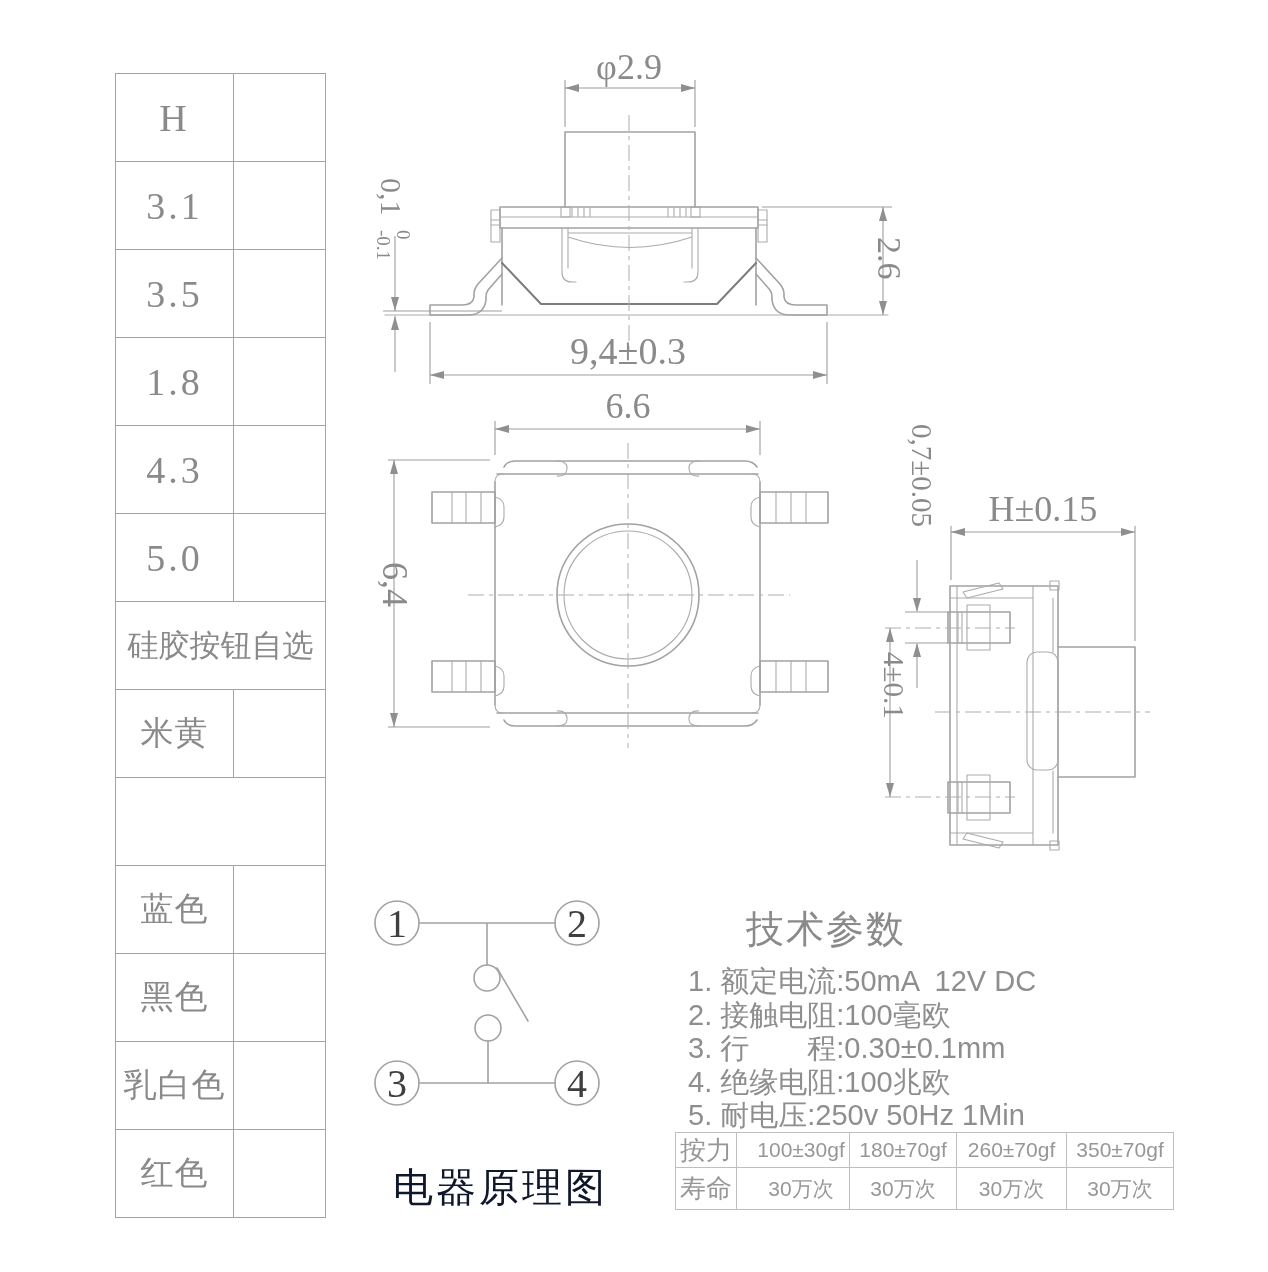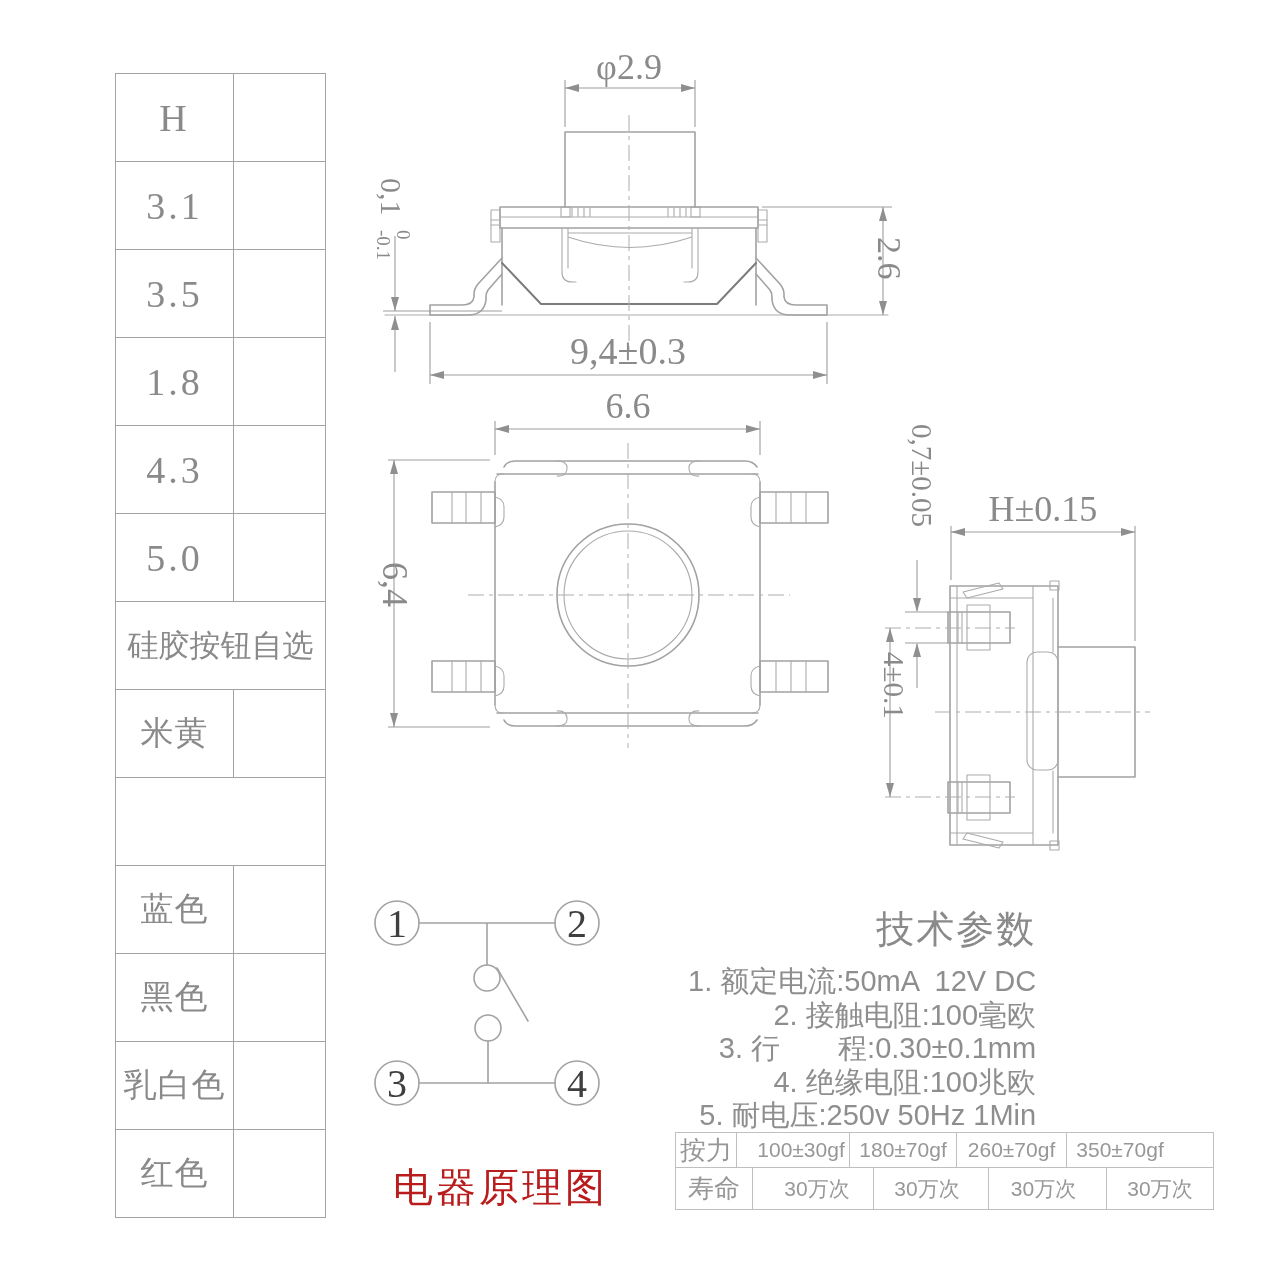--- a/index.html
+++ b/index.html
@@ -1,17 +1,17 @@
 <!DOCTYPE html>
 <html><head>
 <meta charset="utf-8">
 <style>
   html,body{margin:0;padding:0;background:#fff;}
   .canvas{position:relative;width:1268px;height:1272px;background:#ffffff;overflow:hidden;
-          font-family:"Liberation Sans",sans-serif;text-align:right;}
+          font-family:"Liberation Sans",sans-serif;}
   svg.draw{position:absolute;left:0;top:0;}
 
   
   .ol{fill:none;stroke:#a2a2a2;stroke-width:1.6;stroke-linejoin:round;stroke-linecap:round;}
   .ol2{fill:none;stroke:#ababab;stroke-width:1.1;stroke-linejoin:round;stroke-linecap:round;}
   .dk{fill:none;stroke:#7c7c7c;stroke-width:2;stroke-linejoin:round;stroke-linecap:round;}
   .dim{fill:none;stroke:#9d9d9d;stroke-width:1.1;}
   .cl{fill:none;stroke:#adadad;stroke-width:1;stroke-dasharray:16 5 4 5;}
   .ah{fill:#8f8f8f;stroke:none;}
   text.dt{fill:#8a8a8a;font-family:"Liberation Serif",serif;}
@@ -34,26 +34,26 @@
   .tech-item{font-size:29px;line-height:33.5px;white-space:pre;}
 
   
   .spec{position:absolute;left:675px;top:1132px;border:1px solid #bfbfbf;color:#979797;}
   .spec-row{display:flex;}
   .spec-row.r2{border-top:1px solid #bfbfbf;}
   .spec-cell{box-sizing:border-box;display:flex;align-items:center;justify-content:center;
              border-left:1px solid #bfbfbf;font-size:21px;}
   .spec-cell:first-child{border-left:none;font-size:26px;}
   .spec-row.r1 .spec-cell{height:34px;}
-  .spec-row.r2 .spec-cell{height:41px;margin-left:8px;}
+  .spec-row.r2 .spec-cell{height:41px;}
   .cw0{width:60px;}.cw1{width:113px;padding-left:16px;}.cw2{width:107px;}.cw3{width:110px;}.cw4{width:107px;}
 
   
   .caption{position:absolute;left:393px;top:1160px;font-size:40px;letter-spacing:3px;
-           color:#b91c1c;font-family:"Liberation Serif",serif;}
+           color:#0f172a;font-family:"Liberation Serif",serif;}
 </style>
 </head>
 <body>
 
 <div class="canvas">
 
   <svg class="draw" width="1268" height="1272" viewBox="0 0 1268 1272">
 
     <g>
 

